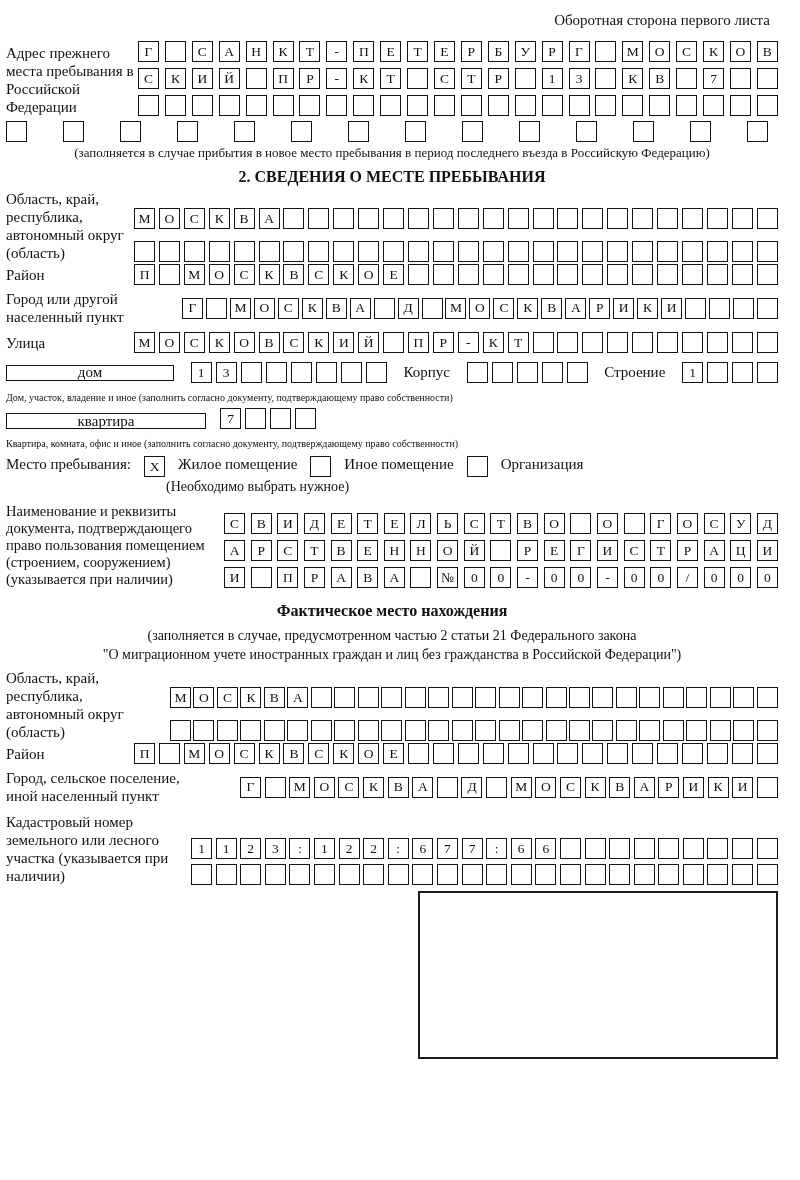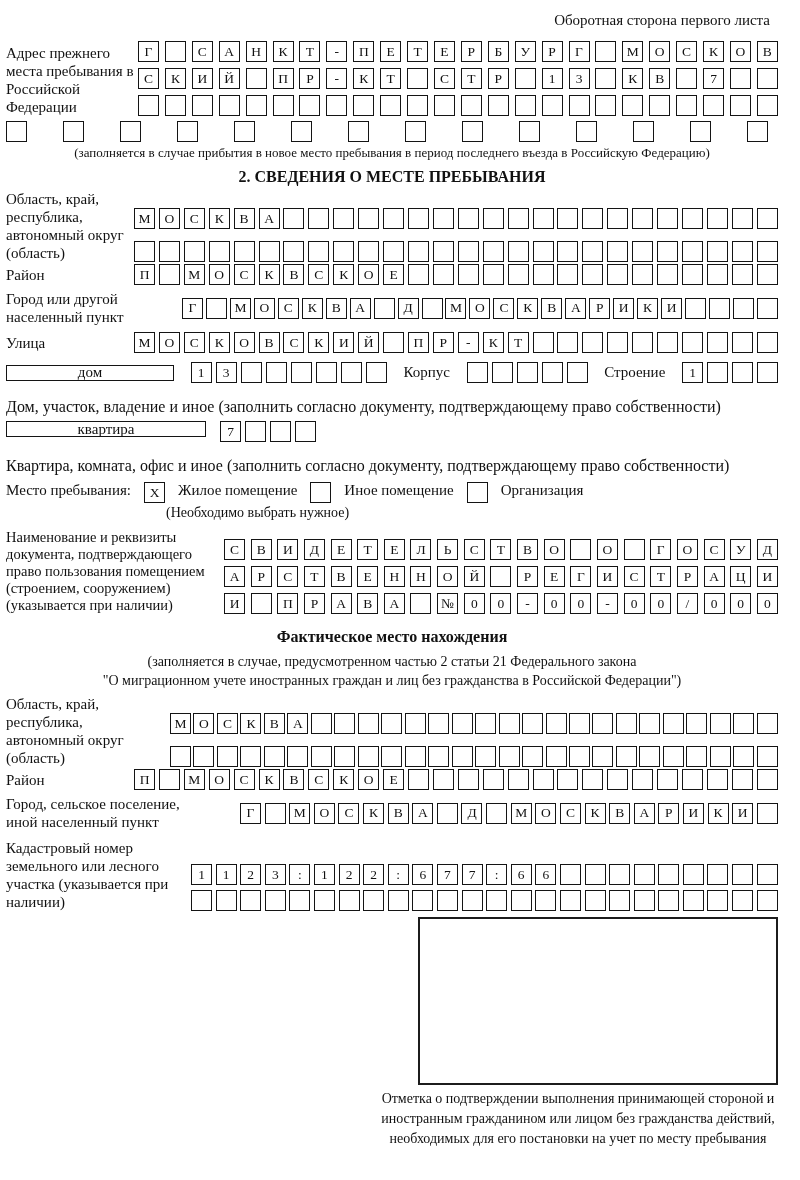--- a/index.html
+++ b/index.html
@@ -9,26 +9,26 @@
   .field{display:flex;align-items:center;}
   .field.top{align-items:flex-end;}
   .flabel{font-size:15px;line-height:18px;flex-shrink:0;}
   .rows{flex:1;display:flex;flex-direction:column;gap:12px;}
   .rows.tight{gap:6px;}
   .frow{flex:1;display:flex;justify-content:space-between;}
   .rows .frow{flex:none;width:100%;}
   .cell{width:21px;height:21px;border:1.6px solid #141414;box-sizing:border-box;display:flex;align-items:center;justify-content:center;font-size:13.5px;background:#fff;flex-shrink:0;}
   .cells{display:flex;gap:4px;}
   .note{font-size:13px;text-align:center;margin-top:3px;}
-  .lnote{font-size:16px;margin-top:15px;}
+  .lnote{font-size:10px;margin-top:9px;}
   .title{font-weight:bold;text-align:center;font-size:16px;margin-top:7px;}
   .widebox{border:1.6px solid #141414;height:16px;display:flex;align-items:center;justify-content:center;font-size:15px;box-sizing:border-box;flex-shrink:0;}
   .houserow{display:flex;align-items:center;justify-content:space-between;margin-top:9px;}
   .inl{font-size:15px;white-space:nowrap;}
-  .aptrow{display:flex;align-items:flex-start;gap:14px;margin-top:5px;}
+  .aptrow{display:flex;align-items:flex-end;gap:14px;margin-top:5px;}
   .stayrow{display:flex;align-items:flex-start;gap:13px;margin-top:7px;font-size:15px;}
   .staynote{font-size:14px;margin-top:2px;margin-left:160px;}
   .doclabel{font-size:14.5px;line-height:17px;}
   .factnote{font-size:14px;line-height:19px;text-align:center;margin-top:6px;}
   .kadrows{flex:1;display:flex;flex-direction:column;gap:5px;margin-top:30px;}
   .stampwrap{width:400px;margin-left:auto;margin-top:6px;}
   .stampbox{width:360px;height:168px;border:2px solid #1c1c1c;margin-left:auto;box-sizing:border-box;}
   .stampcap{margin-top:4px;text-align:center;font-size:14px;line-height:20px;}
   .mt2{margin-top:2px;}.mt3{margin-top:3px;}.mt4{margin-top:4px;}.mt5{margin-top:5px;gap:36px;}
   .mt6{margin-top:6px;}.mt8{margin-top:8px;}.mt12{margin-top:12px;}.mt14{margin-top:14px;}
@@ -631,16 +631,15 @@
           <div class="cell"></div>
           <div class="cell"></div>
           <div class="cell"></div>
           <div class="cell"></div>
         </div>
     </div>
   </div>
 
   <div class="stampwrap">
     <div class="stampbox"></div>
-    <div class="stampcap">Отметка о подтверждении выполнения принимающей стороной и иностранным гражданином или лицом без гражданства действий, необходимых для его постановки на учет по месту пребывания</div>
   </div>
 
 </div>
 
 </body></html>

